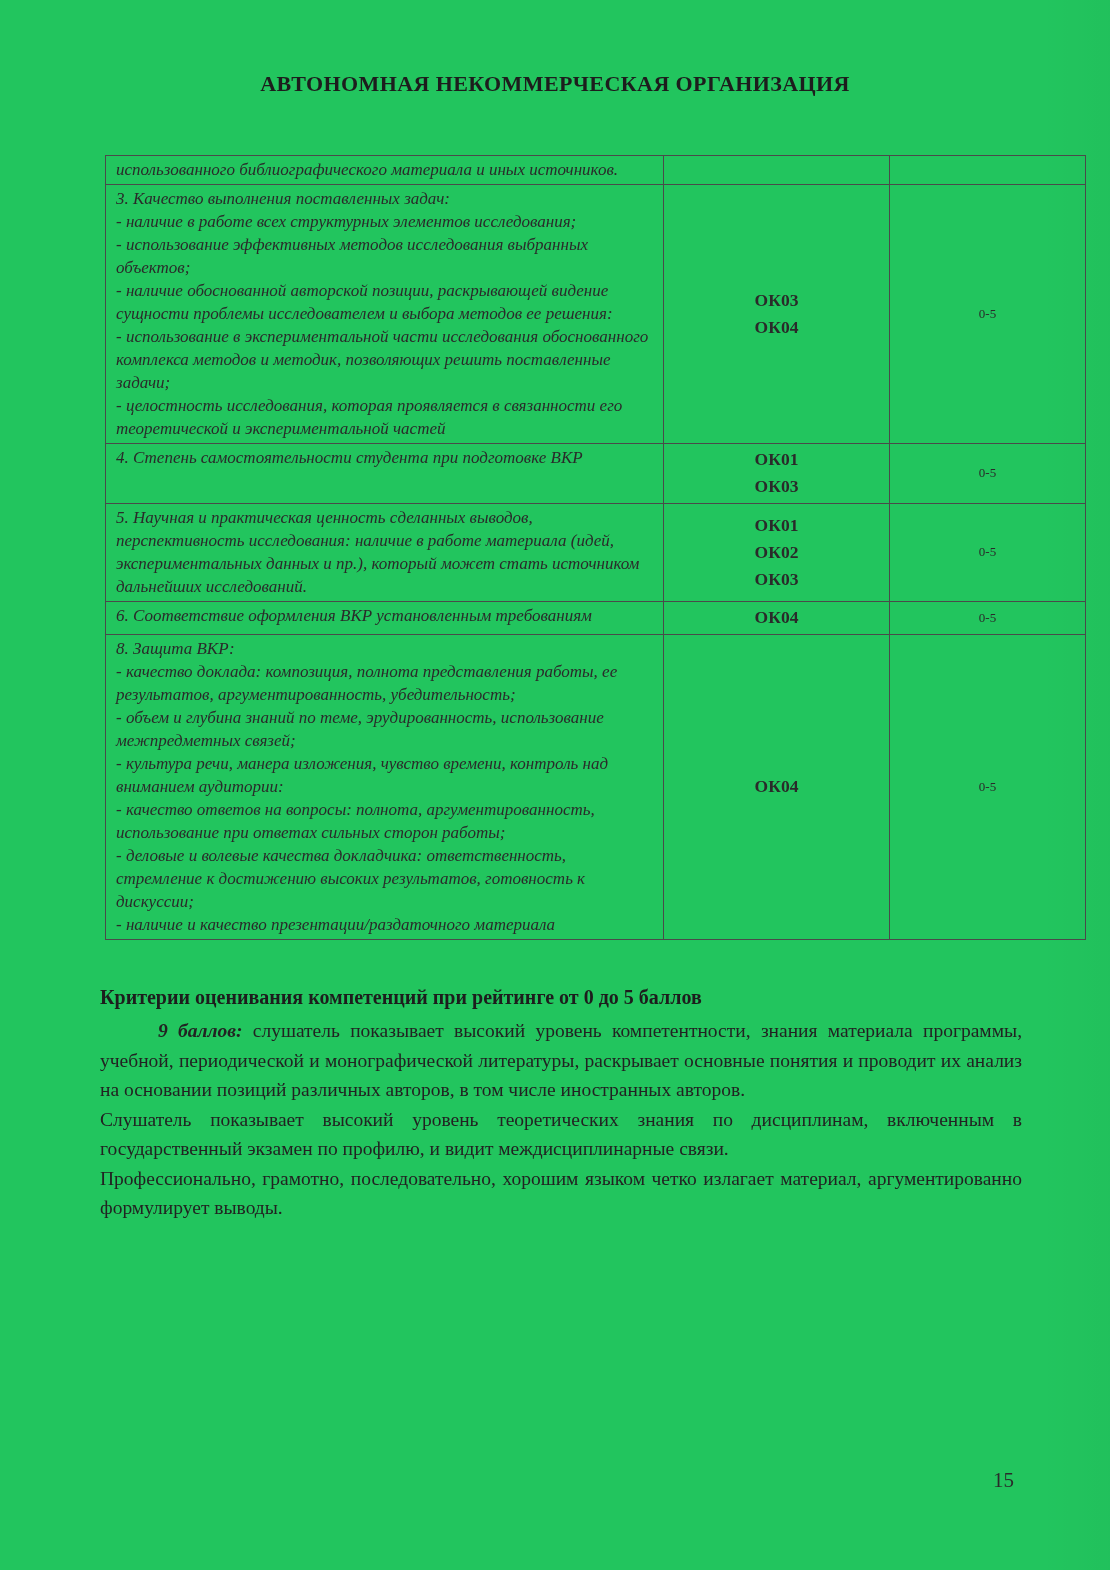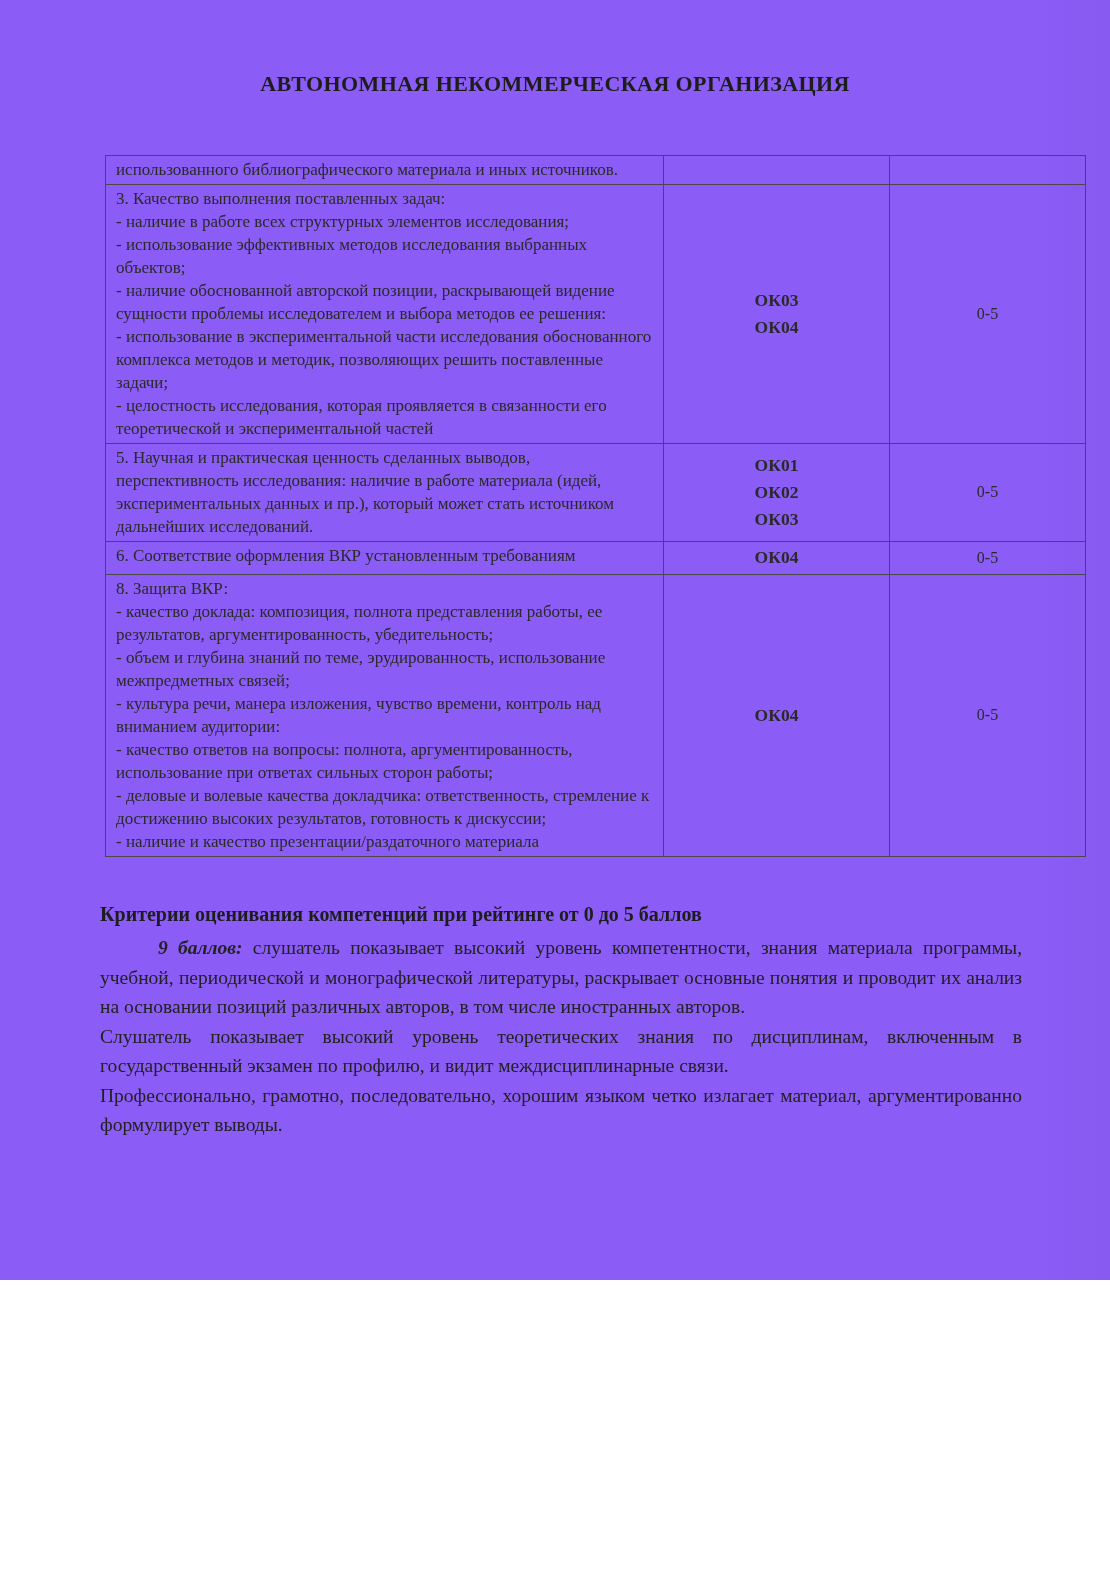--- a/index.html
+++ b/index.html
@@ -1,20 +1,20 @@
 <!DOCTYPE html>
 <html lang="ru"><head>
 <meta charset="utf-8">
 <style>
   html, body { margin: 0; padding: 0; background: #ffffff; }
   .page {
     position: relative;
     width: 1110px;
-    height: 1280px;
-    background: #8b5cf6;
+    height: 1570px;
+    background: #22c55e;
     font-family: "Liberation Serif", "DejaVu Serif", serif;
     color: #262626;
     overflow: hidden;
   }
   .scan-shade {
     position: absolute; top: 0; right: 0; width: 70px; height: 100%;
     background: linear-gradient(to right, rgba(0,0,0,0), rgba(0,0,0,0.025));
     pointer-events: none;
   }
   
@@ -46,35 +46,36 @@
     border: 1.4px solid #4a4a4a;
     padding: 2px 10px 3px 10px;
   }
   td.crit {
     width: 537px;
     text-align: left;
     vertical-align: top;
     white-space: pre-line;
     line-height: 23px;
     padding-right: 24px;
+    font-style: italic;
   }
   td.codes {
     width: 205px;
     text-align: center;
     vertical-align: middle;
     white-space: pre-line;
     line-height: 27px;
     font-size: 17.5px;
     font-weight: bold;
   }
   td.score {
     width: 175px;
     text-align: center;
     vertical-align: middle;
-    font-size: 16px;
+    font-size: 13px;
   }
   
   .criteria-section {
     margin-top: 44px;
     margin-left: -5px;
     width: 922px;
     color: #222222;
   }
   .criteria-heading {
     font-size: 20px;
@@ -124,20 +125,26 @@
 - наличие в работе всех структурных элементов исследования;
 - использование эффективных методов исследования выбранных объектов;
 - наличие обоснованной авторской позиции, раскрывающей видение сущности проблемы исследователем и выбора методов ее решения:
 - использование в экспериментальной части исследования обоснованного комплекса методов и методик, позволяющих решить поставленные задачи;
 - целостность исследования, которая проявляется в связанности его теоретической и экспериментальной частей</td>
           <td class="codes">ОК03
 ОК04</td>
           <td class="score">0-5</td>
         </tr>
         <tr>
+          <td class="crit">4. Степень самостоятельности студента при подготовке ВКР</td>
+          <td class="codes">ОК01
+ОК03</td>
+          <td class="score">0-5</td>
+        </tr>
+        <tr>
           <td class="crit">5. Научная и практическая ценность сделанных выводов, перспективность исследования: наличие в работе материала (идей, экспериментальных данных и пр.), который может стать источником дальнейших исследований.</td>
           <td class="codes">ОК01
 ОК02
 ОК03</td>
           <td class="score">0-5</td>
         </tr>
         <tr>
           <td class="crit">6. Соответствие оформления ВКР установленным требованиям</td>
           <td class="codes">ОК04</td>
           <td class="score">0-5</td>

